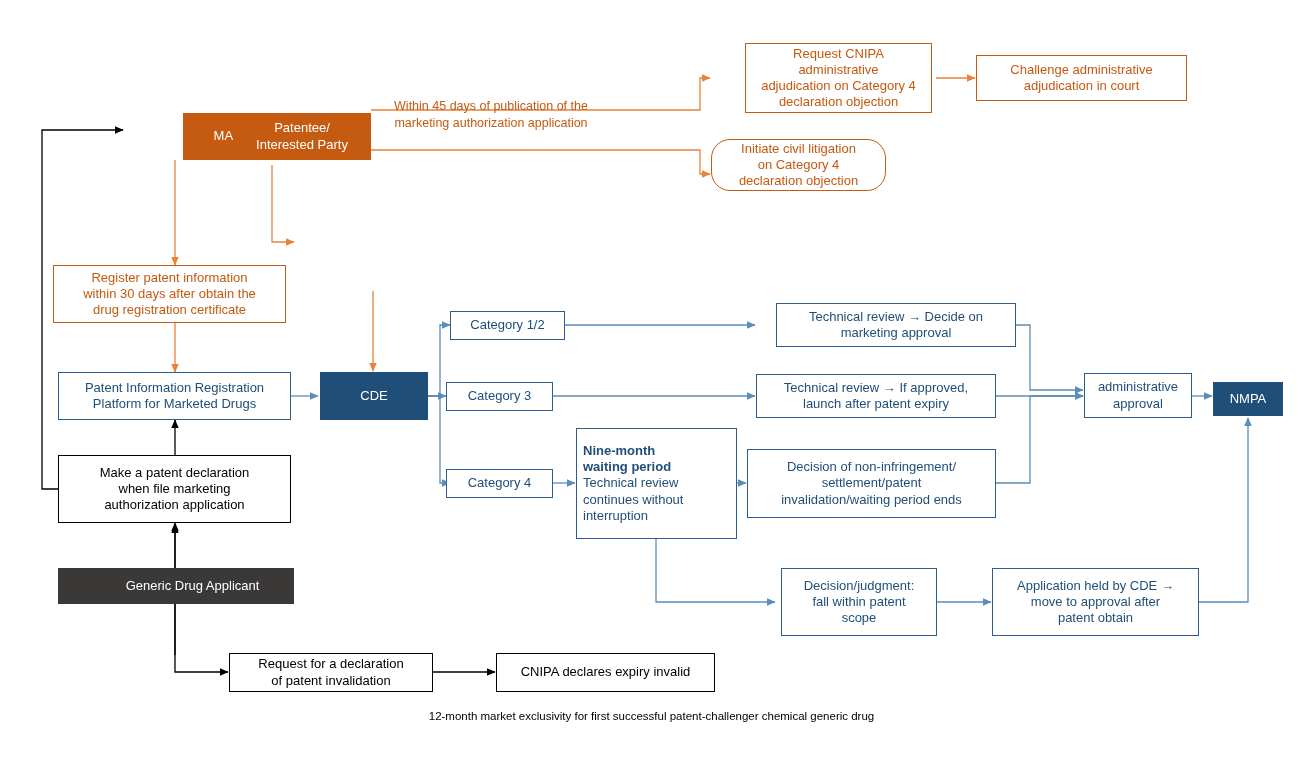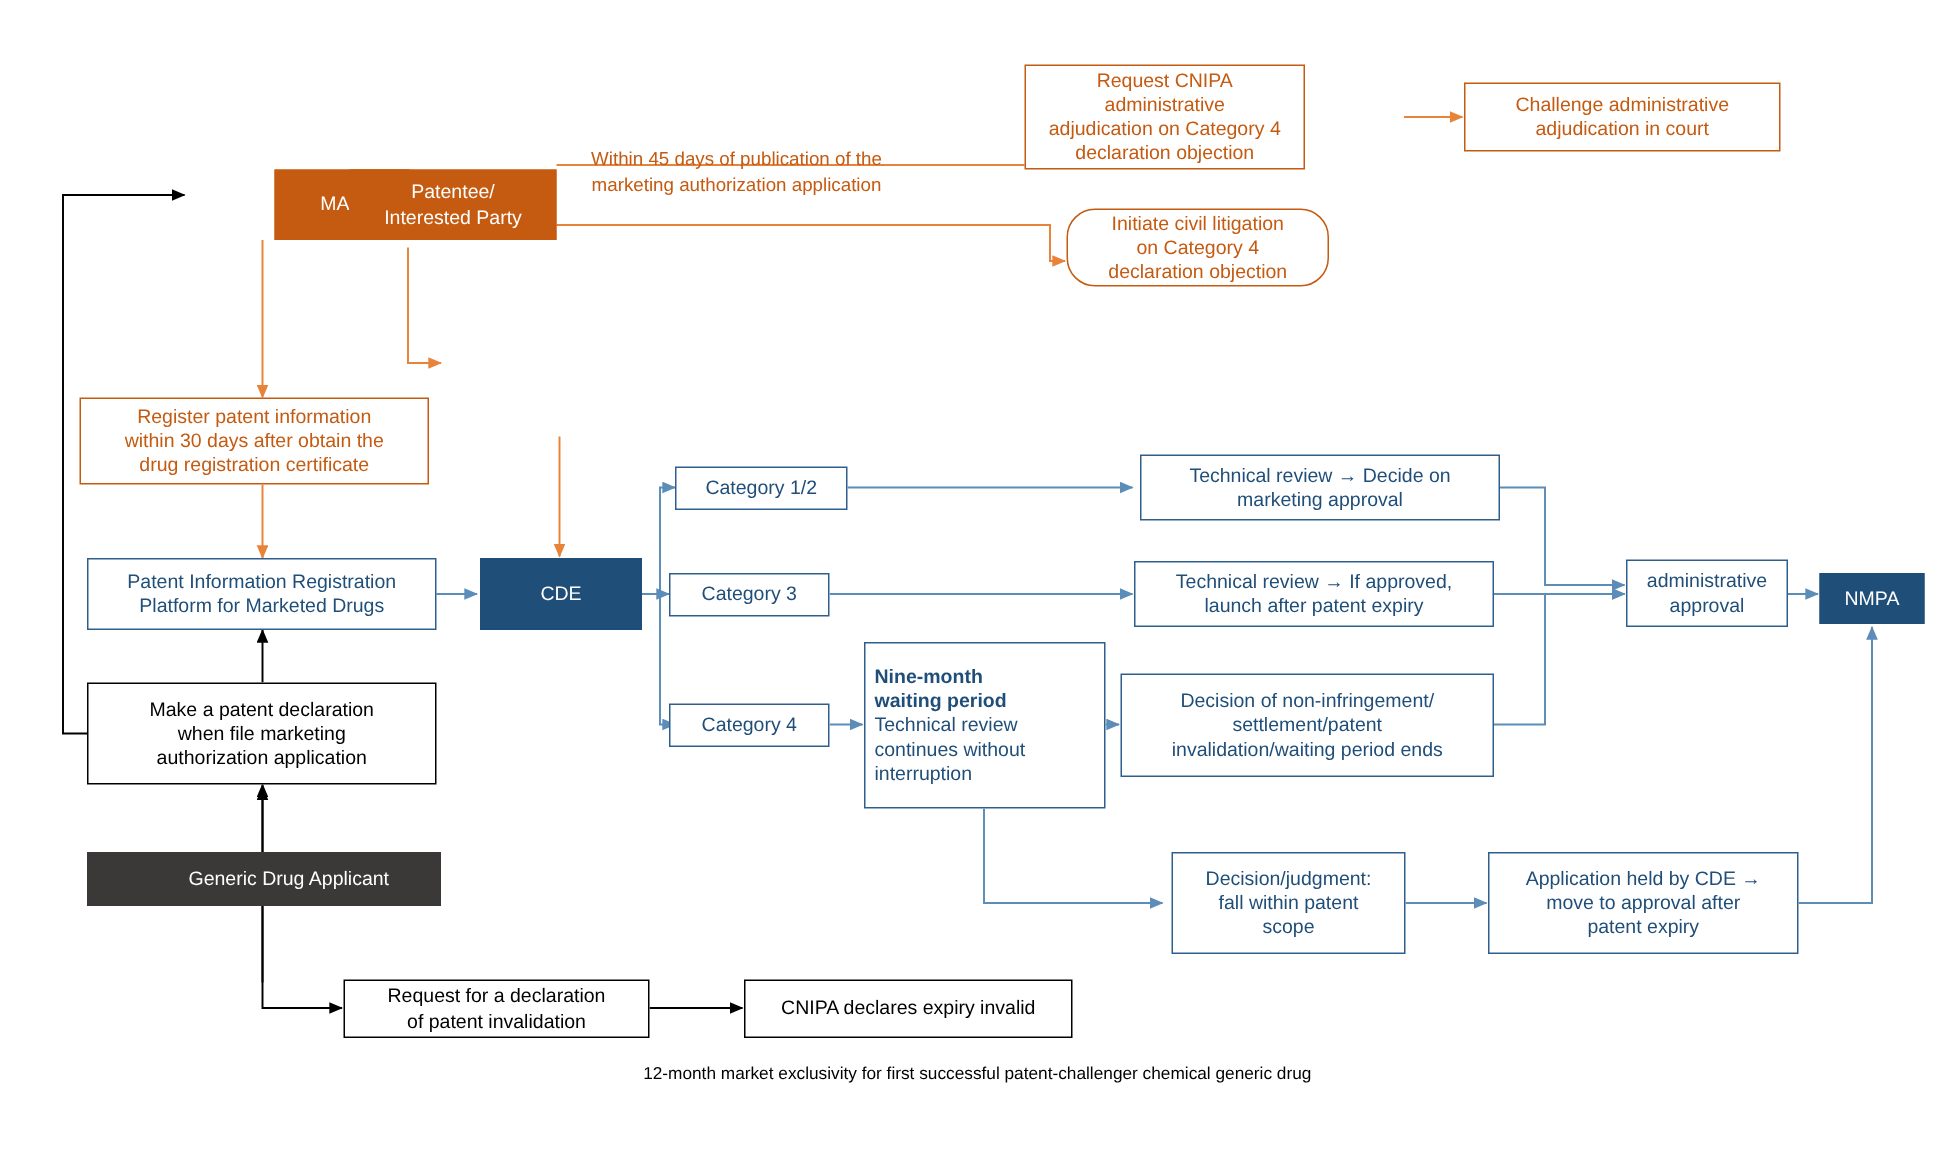--- a/index.html
+++ b/index.html
@@ -190,21 +190,21 @@
   <div class="node orange-fill" style="left:233px; top:113px; width:138px; height:47px;">
     <span>Patentee/
 Interested Party</span>
   </div>
 
   <div class="label-text" style="left:376px; top:82px; width:230px;">
     <span>Within 45 days of publication of the
 marketing authorization application</span>
   </div>
 
-  <div class="node orange-box" style="left:683px; top:43px; width:187px; height:70px;">
+  <div class="node orange-box" style="left:745px; top:43px; width:187px; height:70px;">
     <span>Request CNIPA administrative
 adjudication on Category 4
 declaration objection</span>
   </div>
 
   <div class="node orange-box" style="left:976px; top:55px; width:211px; height:46px;">
     <span>Challenge administrative
 adjudication in court</span>
   </div>
 
@@ -245,21 +245,21 @@
   </div>
 
   <div class="node blue-box" style="left:446px; top:382px; width:107px; height:29px;">
     <span>Category 3</span>
   </div>
 
   <div class="node blue-box" style="left:446px; top:469px; width:107px; height:29px;">
     <span>Category 4</span>
   </div>
 
-  <div class="node blue-box" style="left:760px; top:303px; width:240px; height:44px;">
+  <div class="node blue-box" style="left:776px; top:303px; width:240px; height:44px;">
     <span>Technical review → Decide on
 marketing approval</span>
   </div>
 
   <div class="node blue-box" style="left:756px; top:374px; width:240px; height:44px;justify-content:center;">
     <span>Technical review → If approved,
 launch after patent expiry</span>
   </div>
 
   <div class="node blue-box" style="left:576px; top:428px; width:161px; height:111px; flex-direction:column; justify-content:center;">
@@ -287,21 +287,21 @@
 
   <div class="node blue-box" style="left:781px; top:568px; width:156px; height:68px;">
     <span>Decision/judgment:
 fall within patent
 scope</span>
   </div>
 
   <div class="node blue-box" style="left:992px; top:568px; width:207px; height:68px;">
     <span>Application held by CDE →
 move to approval after
-patent expiry</span>
+patent obtain</span>
   </div>
 
   <div class="node black-box" style="left:229px; top:653px; width:204px; height:39px;">
     <span>Request for a declaration
 of patent invalidation</span>
   </div>
 
   <div class="node black-box" style="left:496px; top:653px; width:219px; height:39px;">
     <span>CNIPA declares expiry invalid</span>
   </div>

